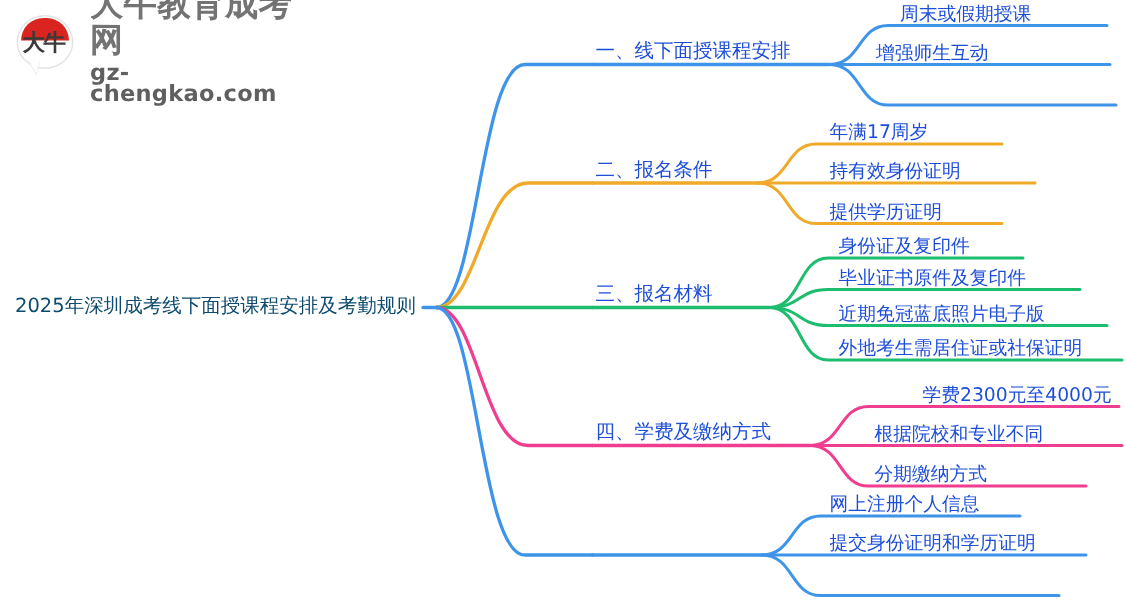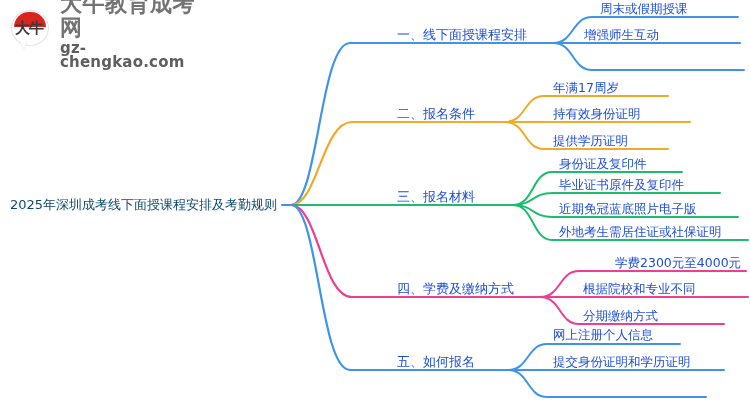--- a/index.html
+++ b/index.html
@@ -209,17 +209,16 @@
   <div class="node leaf-label" style="left:559px; top:156px;">身份证及复印件</div>
   <div class="node leaf-label" style="left:559px; top:177px;">毕业证书原件及复印件</div>
   <div class="node leaf-label" style="left:559px; top:201px;">近期免冠蓝底照片电子版</div>
   <div class="node leaf-label" style="left:559px; top:224px;">外地考生需居住证或社保证明</div>
 
   <div class="node branch-label" style="left:397px; top:281px;text-align:right;">四、学费及缴纳方式</div>
   <div class="node leaf-label" style="left:575px; top:255px;margin-left:40px;">学费2300元至4000元</div>
   <div class="node leaf-label" style="left:583px; top:281px;">根据院校和专业不同</div>
   <div class="node leaf-label" style="left:583px; top:308px;">分期缴纳方式</div>
 
-  <div class="node branch-label" style="left:397px; top:354px;">五、如何报名</div>
-  <div class="node leaf-label" style="left:553px; top:328px;font-family:Liberation Serif, serif;">网上注册个人信息</div>
+  <div class="node leaf-label" style="left:553px; top:328px;">网上注册个人信息</div>
   <div class="node leaf-label" style="left:553px; top:354px;">提交身份证明和学历证明</div>
 
 </div>
 
 </body></html>

